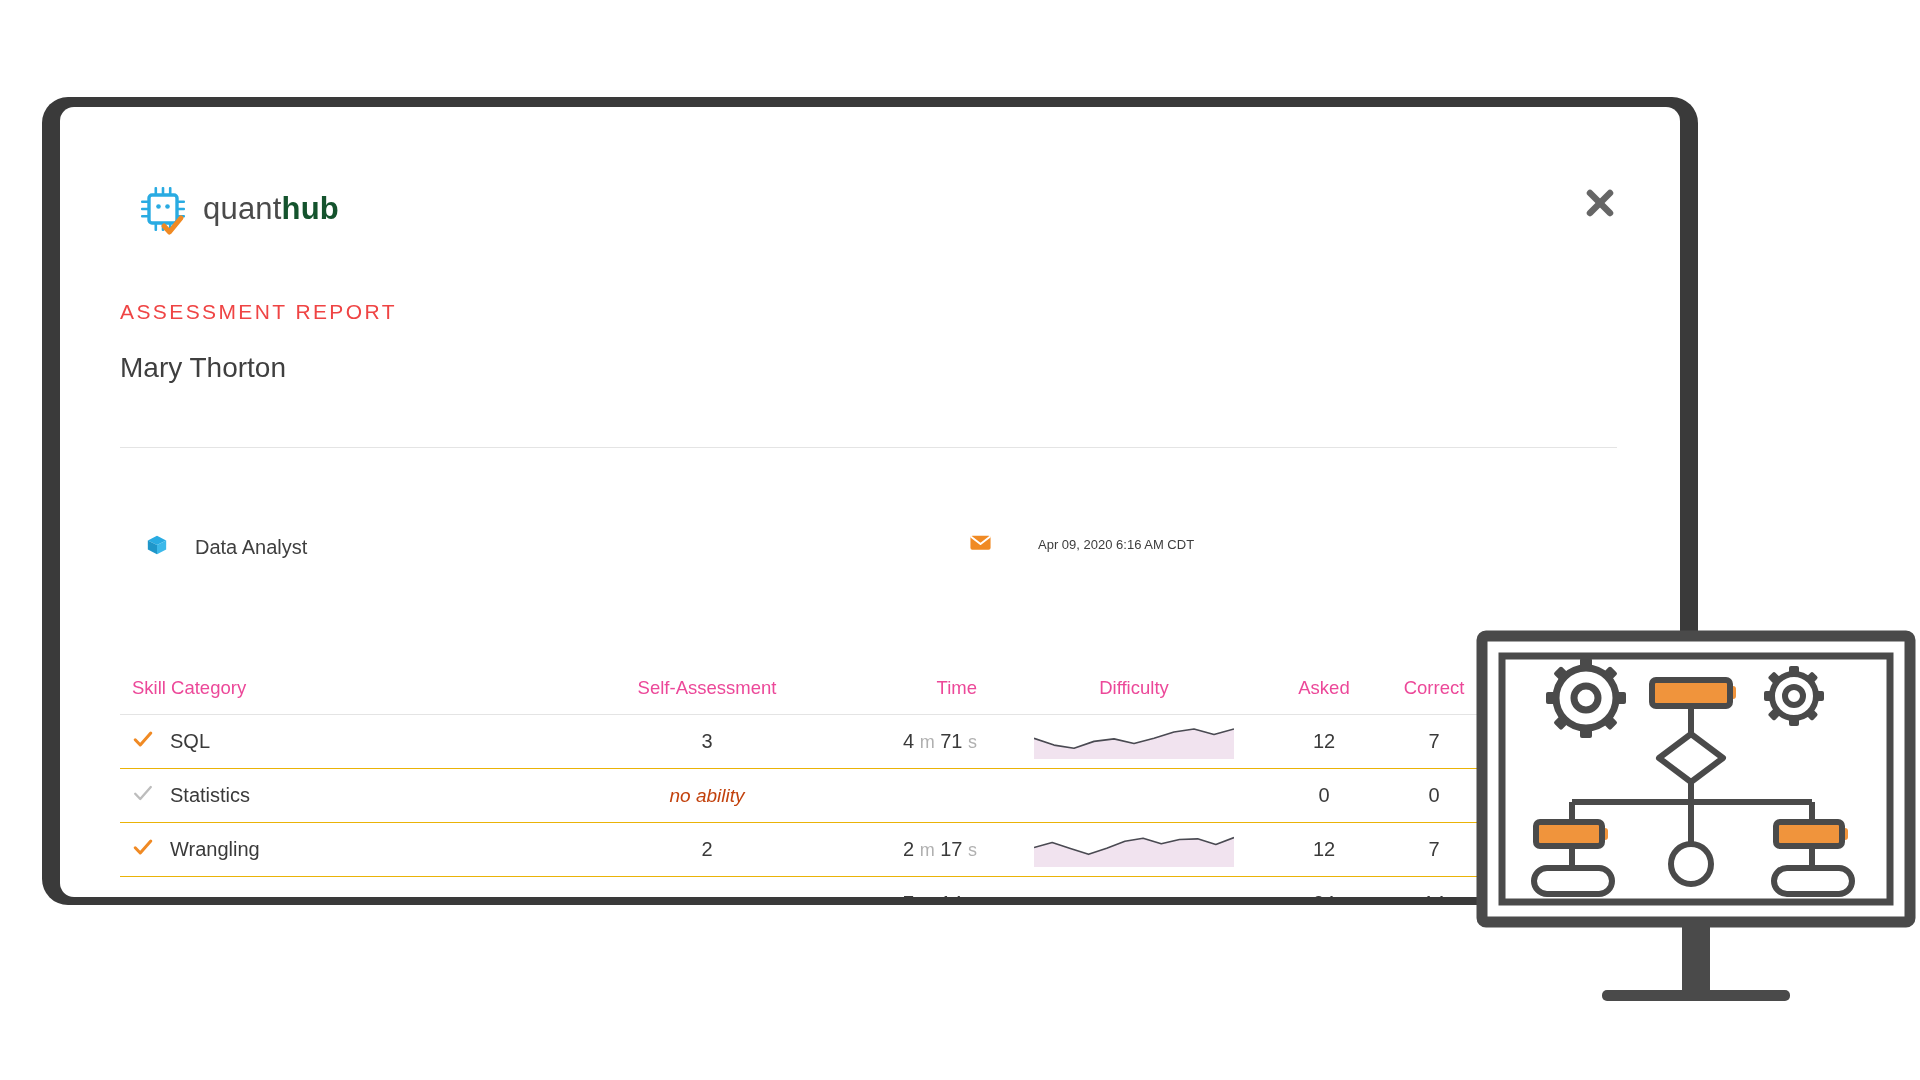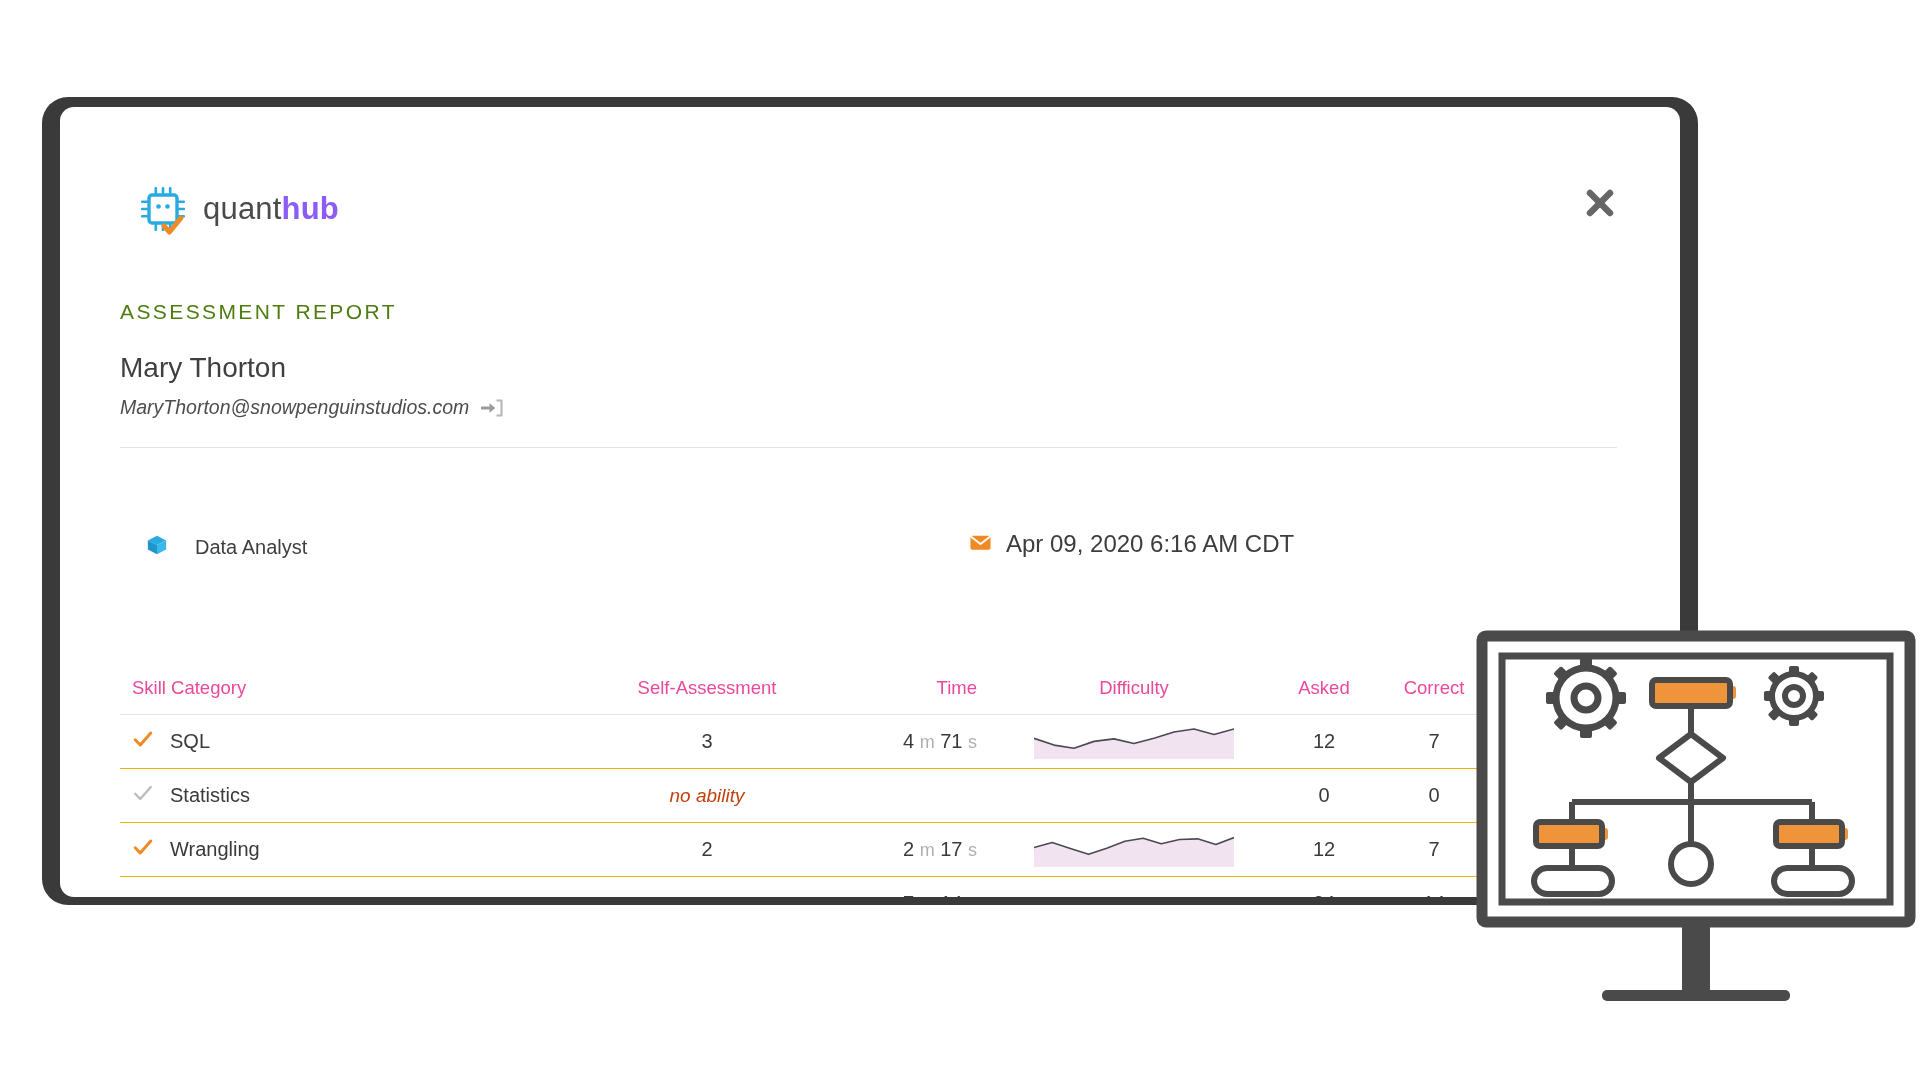--- a/index.html
+++ b/index.html
@@ -58,41 +58,41 @@
     gap: 13px;
   }
   .logo-mark { width: 54px; height: 54px; display: block; }
   .logo-text {
     font-size: 31px;
     color: #4a4a4a;
     letter-spacing: .2px;
     font-weight: 400;
     white-space: nowrap;
   }
-  .logo-text b { font-weight: 700; color: #8b5cf6; margin-top: 40px; }
+  .logo-text b { font-weight: 700; color: #14532d; margin-top: 40px; }
 
   .close-btn {
     position: absolute;
     right: 60px;
     top: 78px;
     width: 40px;
     height: 40px;
     cursor: pointer;
     display: flex;
     align-items: center;
     justify-content: center;
   }
 
   .report-kicker {
     position: absolute;
     left: 60px;
     top: 193px;
     font-size: 21px;
     letter-spacing: 2.4px;
-    color: #4d7c0f;
+    color: #ef4444;
     font-weight: 500;
   }
 
   .person-name {
     position: absolute;
     left: 60px;
     top: 245px;
     font-size: 28px;
     color: #3f3f3f;
     font-weight: 400;
@@ -147,23 +147,24 @@
     left: 849px;
     top: 54px;
   }
   .date-row {
     display: flex;
     align-items: center;
     gap: 14px;
     height: 36px;
   }
   .date-text {
-    font-size: 24px;
+    font-size: 13px;
     color: #3d3d3d;
     white-space: nowrap;
+    margin-left: 32px;
   }
   .dur-num { color: #3d3d3d; }
   .dur-unit { color: #a8a8a8; }
 
   
   .tbl {
     position: absolute;
     left: 60px;
     top: 555px;
     width: 1497px;
@@ -273,30 +274,20 @@
               <line x1="8" y1="8" x2="28" y2="28"></line>
               <line x1="28" y1="8" x2="8" y2="28"></line>
             </g>
           </svg>
         </span>
       </div>
 
       <div class="report-kicker">ASSESSMENT REPORT</div>
 
       <div class="person-name">Mary Thorton</div>
-      <div class="person-email-row">
-        <span class="person-email">MaryThorton@snowpenguinstudios.com</span>
-        <span>
-          <svg class="login-icon" width="22" height="22" viewBox="0 0 22 22" xmlns="http://www.w3.org/2000/svg">
-            <path d="M1 11 H12" stroke="#9b9b9b" stroke-width="3.2" stroke-linecap="round"></path>
-            <path d="M8.5 6 L13.8 11 L8.5 16 Z" fill="#9b9b9b"></path>
-            <path d="M15.5 3.5 H20.5 V18.5 H15.5" fill="none" stroke="#b9b9b9" stroke-width="2.2" stroke-linejoin="round"></path>
-          </svg>
-        </span>
-      </div>
 
       <div class="divider"></div>
 
       <div class="meta-block">
 
         <div class="role-row">
           <span>
             <svg width="22" height="22" viewBox="0 0 24 24" xmlns="http://www.w3.org/2000/svg">
               <path d="M12 2 L22 7 L12 12 L2 7 Z" fill="#29abe2"></path>
               <path d="M2 7 L12 12 L12 22 L2 17 Z" fill="#1f96c9"></path>

